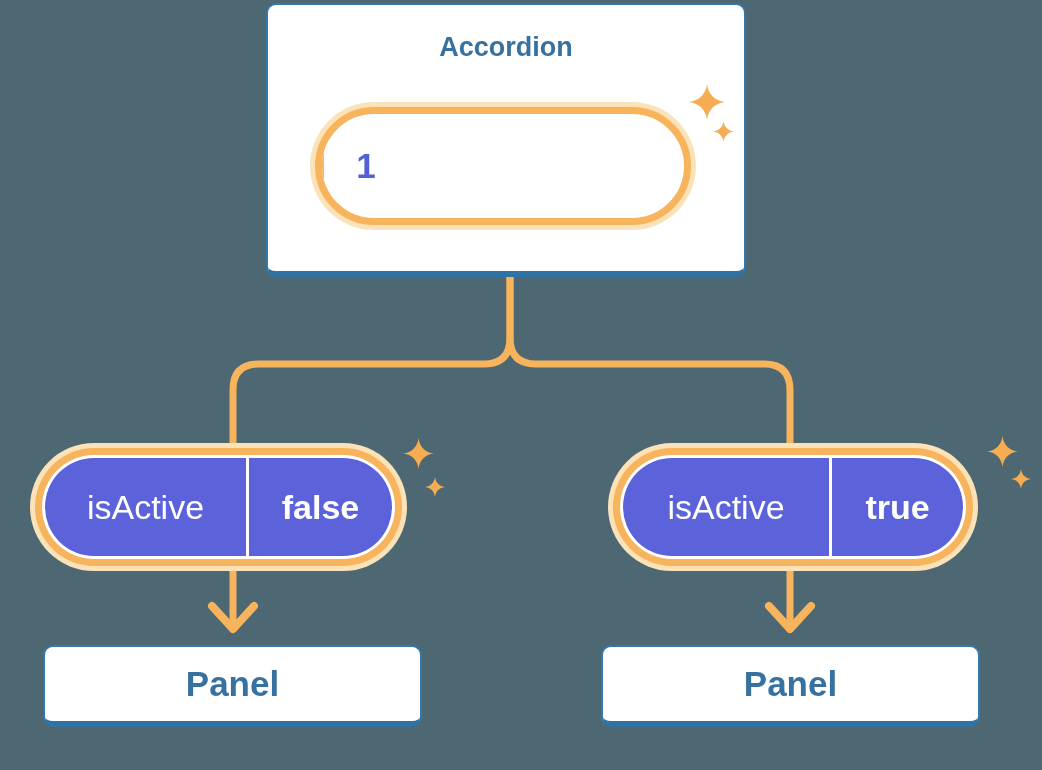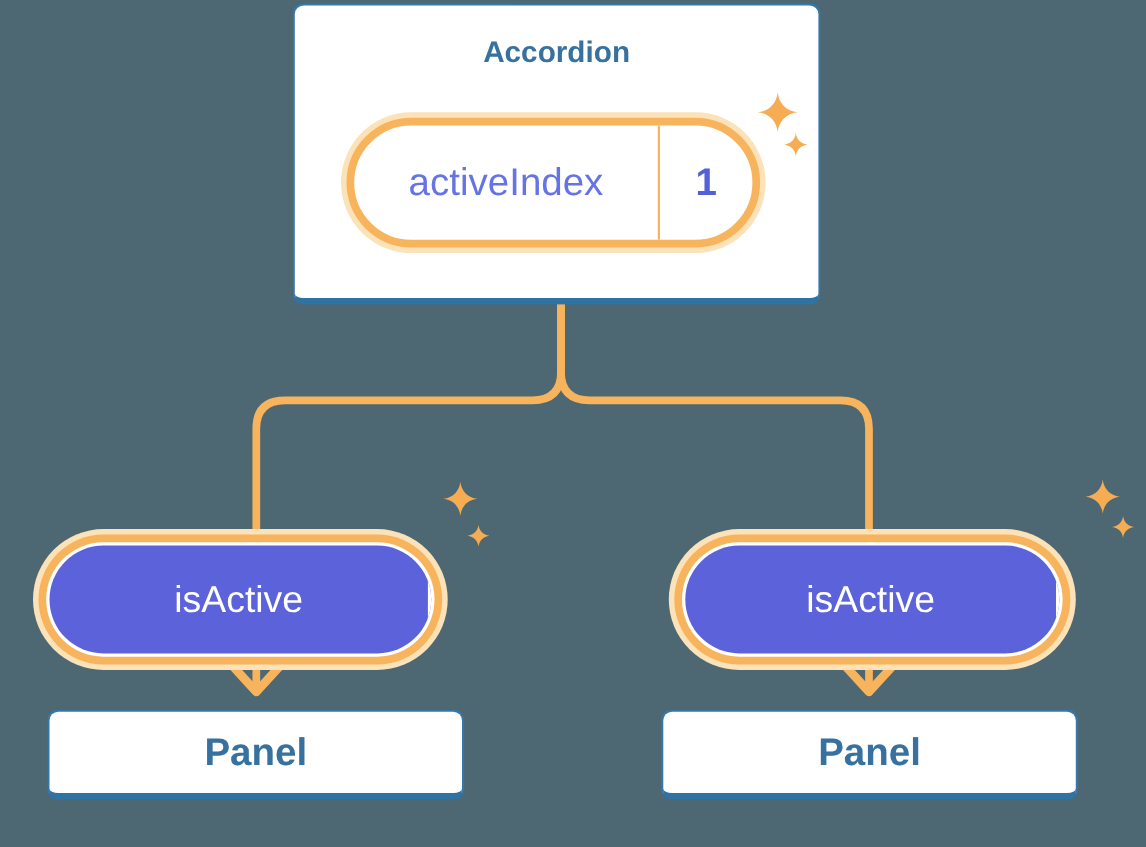--- a/index.html
+++ b/index.html
@@ -107,21 +107,21 @@
     width:2px;
     background:var(--accent-orange);
   }
   .state-value{
     width:84px;
     display:flex;align-items:center;justify-content:center;
     font-size:35px;font-weight:700;
     color:var(--purple-value);
   }
   .prop-pill{
-    top:481px;height:128px;
+    top:443px;height:128px;
   }
   .prop-pill.left{left:30px;width:377px;}
   .prop-pill.right{left:608px;width:370px;}
   .orange-band{
     width:100%;height:100%;
     box-sizing:border-box;
     background:var(--accent-orange);
     border-radius:999px;
     padding:7px;
   }
@@ -175,44 +175,45 @@
     <path class="arrowhead" d="M769,606 L790,629 L811,606"></path>
   </svg>
 
   <div class="card accordion-card">
     <div class="card-title">Accordion</div>
   </div>
 
   <div class="pill-glow state-pill">
     <div class="pill-ring">
       <div class="state-content">
-        <span class="state-label">activeIndex</span>
         <span class="divider-orange"></span>
         <span class="state-value">1</span>
       </div>
     </div>
   </div>
 
   <div class="pill-glow prop-pill left">
     <div class="orange-band">
       <div class="white-band">
         <div class="purple-pill">
           <span class="prop-label">isActive</span>
           <span class="divider-white"></span>
+          <span class="prop-value">false</span>
         </div>
       </div>
     </div>
   </div>
 
   <div class="pill-glow prop-pill right">
     <div class="orange-band">
       <div class="white-band">
         <div class="purple-pill">
           <span class="prop-label">isActive</span>
           <span class="divider-white"></span>
+          <span class="prop-value">true</span>
         </div>
       </div>
     </div>
   </div>
 
   <div class="card panel-card left">
     <div class="panel-title">Panel</div>
   </div>
   <div class="card panel-card right">
     <div class="panel-title">Panel</div>

